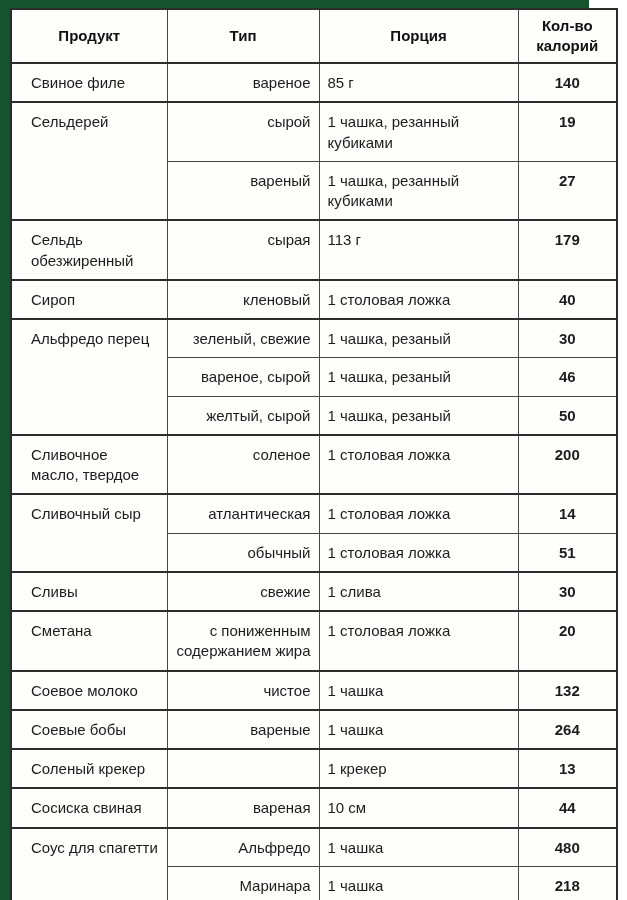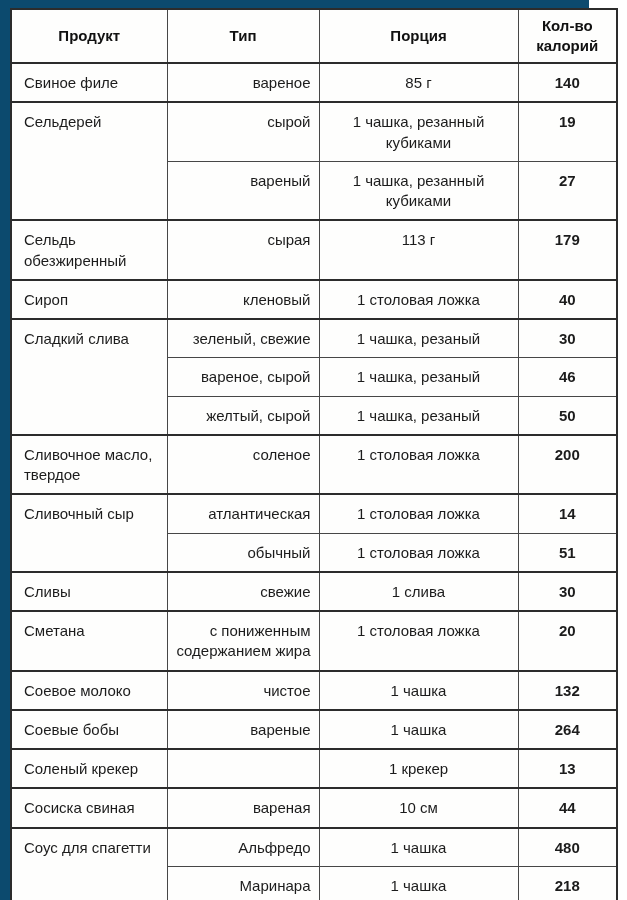--- a/index.html
+++ b/index.html
@@ -5,21 +5,21 @@
   html, body {
     margin: 0;
     padding: 0;
     background: #ffffff;
     font-family: "Liberation Sans", "DejaVu Sans", sans-serif;
     color: #1e1e1e;
   }
   .page {
     width: 589px;
     height: 900px;
-    background: #0c4a6e;
+    background: #14532d;
     box-sizing: border-box;
     padding: 8px 10px 5px 10px;
   }
   table.cal-table {
     width: 606px;
     border-collapse: collapse;
     table-layout: fixed;
     border: 2px solid #2c2c2c;
     background: #fefefd;
   }
@@ -41,23 +41,23 @@
     vertical-align: middle;
     height: 54px;
     padding: 4px 6px;
     border-bottom: 2px solid #2c2c2c;
     color: #111;
   }
   tbody td {
     vertical-align: top;
     padding: 9px 8px 8px 8px;
   }
-  td.cell-product { text-align: left; padding-left: 12px; }
+  td.cell-product { text-align: left; padding-left: 19px; }
   td.cell-type    { text-align: right; }
-  td.cell-portion { text-align: center; }
+  td.cell-portion { text-align: left; }
   td.cell-cal     { text-align: center; font-weight: bold; }
 
   tr.row-single td { height: 37px; }
   tr.row-tall td   { height: 57px; }
 
   
   tr.group-start td { border-top: 2px solid #2c2c2c; }
 
   
   tbody td { color: #1c1c1c; }
@@ -105,21 +105,21 @@
           <td class="cell-portion">113 г</td>
           <td class="cell-cal">179</td>
         </tr>
         <tr class="row-single group-start">
           <td class="cell-product" rowspan="1">Сироп</td>
           <td class="cell-type">кленовый</td>
           <td class="cell-portion">1 столовая ложка</td>
           <td class="cell-cal">40</td>
         </tr>
         <tr class="row-single group-start">
-          <td class="cell-product" rowspan="3">Сладкий слива</td>
+          <td class="cell-product" rowspan="3">Альфредо перец</td>
           <td class="cell-type">зеленый, свежие</td>
           <td class="cell-portion">1 чашка, резаный</td>
           <td class="cell-cal">30</td>
         </tr>
         <tr class="row-single">
           <td class="cell-type">вареное, сырой</td>
           <td class="cell-portion">1 чашка, резаный</td>
           <td class="cell-cal">46</td>
         </tr>
         <tr class="row-single">

